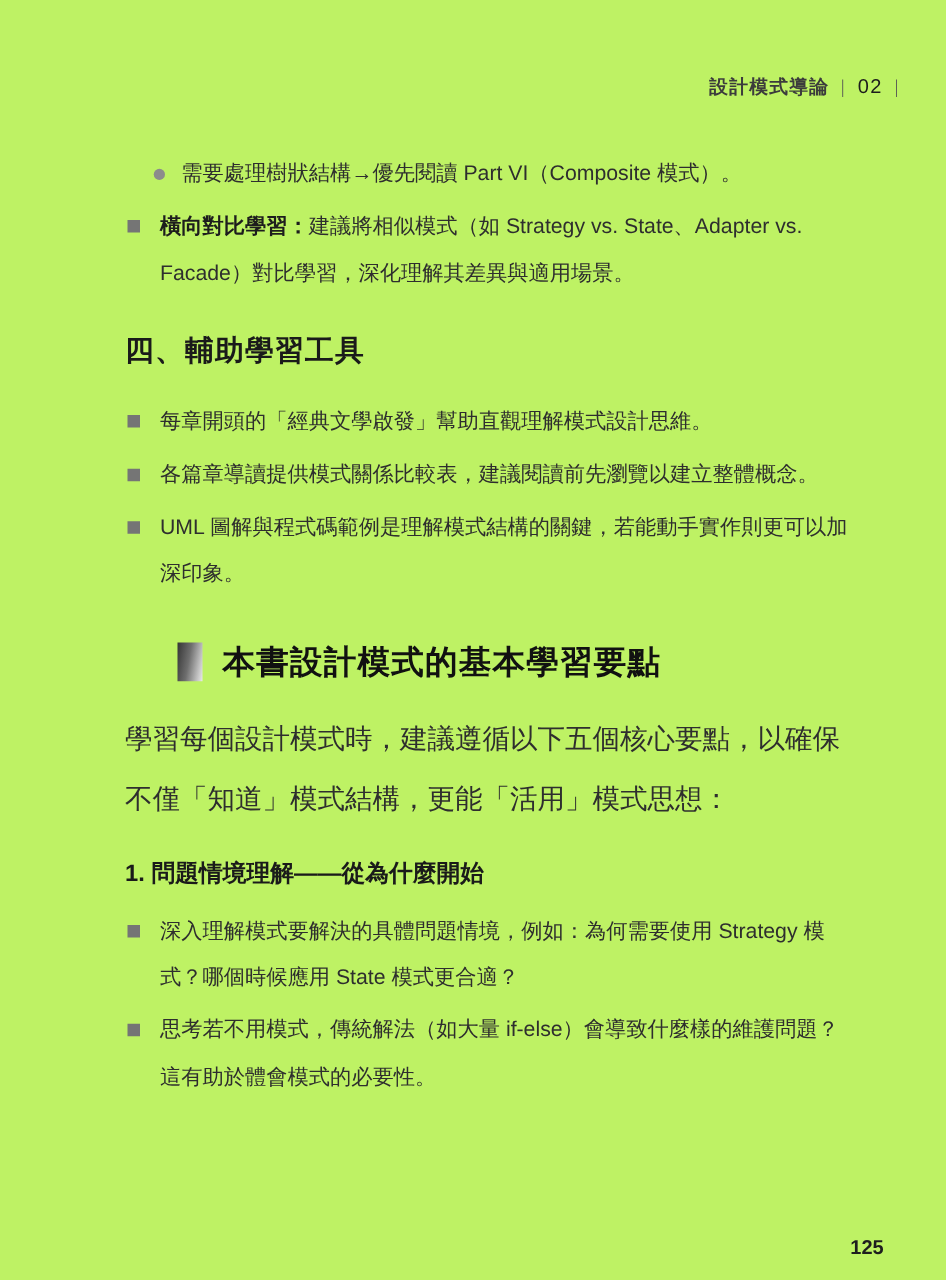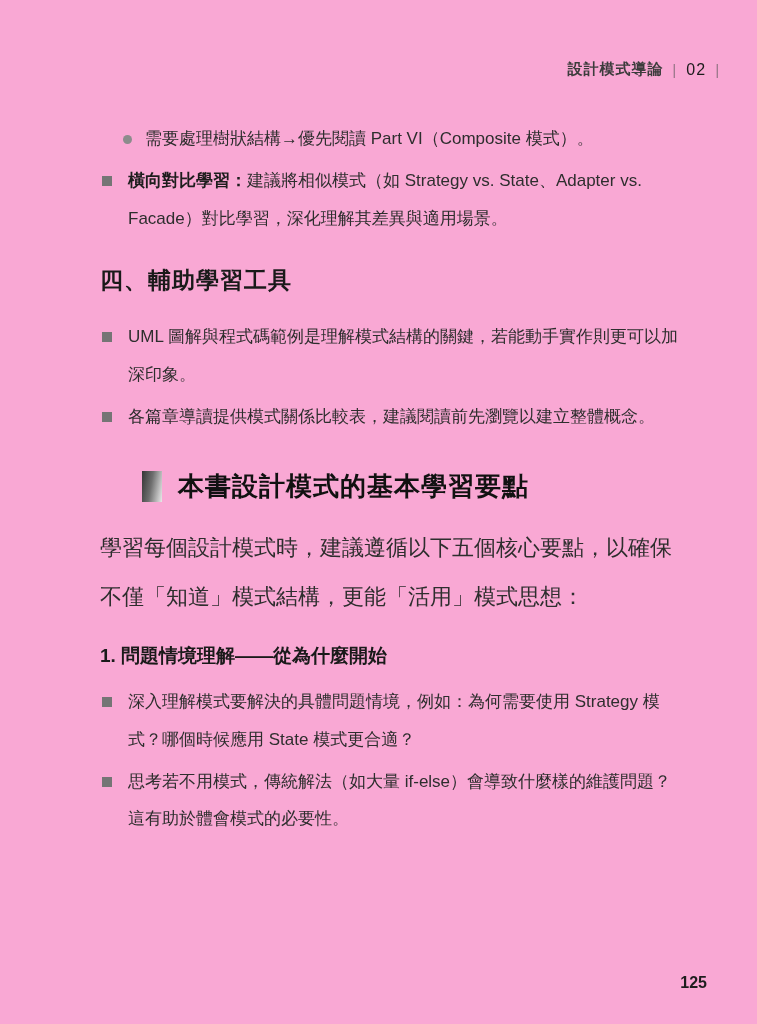--- a/index.html
+++ b/index.html
@@ -1,20 +1,20 @@
 <!DOCTYPE html>
 <html><head>
 <meta charset="utf-8">
 <style>
   * { margin:0; padding:0; box-sizing:border-box; }
   html,body { background:#ffffff; }
   .page {
     position:relative;
     width:757px; height:1024px;
-    background:#f9a8d4;
+    background:#bef264;
     font-family:"Liberation Sans","DejaVu Sans",sans-serif;
     color:#2e2e2e;
     overflow:hidden;
   }
   
   .header {
     position:absolute; top:60px; right:37px;
     font-size:15px; letter-spacing:1px;
     color:#3c3c3c; font-weight:600;
     display:flex; align-items:center; gap:9px;
@@ -63,21 +63,21 @@
   }
 
   .intro { font-size:22px; line-height:2.2; margin-bottom:14px; }
 
   .h-sub {
     font-size:19px; font-weight:700; color:#1a1a1a;
     margin:22px 0 14px 0;
   }
 
   .footer-pagenum {
-    position:absolute; bottom:32px; right:50px;
+    position:absolute; bottom:16px; right:50px;
     font-size:16px; font-weight:700; color:#1e1e1e;
   }
 </style>
 </head>
 <body>
 
 <div class="page">
 
   <div class="header">
     <span>設計模式導論</span>
@@ -100,28 +100,29 @@
         <span class="marker"></span>
         <span class="bold-lead">橫向對比學習：</span><span>建議將相似模式（如 Strategy vs. State、Adapter vs. Facade）對比學習，深化理解其差異與適用場景。</span>
       </li>
     </ul>
 
     <h2 class="h-tools">四、輔助學習工具</h2>
 
     <ul class="sq-list">
       <li>
         <span class="marker"></span>
+        <span>每章開頭的「經典文學啟發」幫助直觀理解模式設計思維。</span>
+      </li>
+      <li>
+        <span class="marker"></span>
+        <span>各篇章導讀提供模式關係比較表，建議閱讀前先瀏覽以建立整體概念。</span>
       </li>
       <li>
         <span class="marker"></span>
         <span>UML 圖解與程式碼範例是理解模式結構的關鍵，若能動手實作則更可以加深印象。</span>
-      </li>
-      <li>
-        <span class="marker"></span>
-        <span>各篇章導讀提供模式關係比較表，建議閱讀前先瀏覽以建立整體概念。</span>
       </li>
     </ul>
 
     <div class="h-main">
       <span class="grad-bar"></span>
       <span class="h-main-text">本書設計模式的基本學習要點</span>
     </div>
 
     <p class="intro">學習每個設計模式時，建議遵循以下五個核心要點，以確保不僅「知道」模式結構，更能「活用」模式思想：</p>
 

